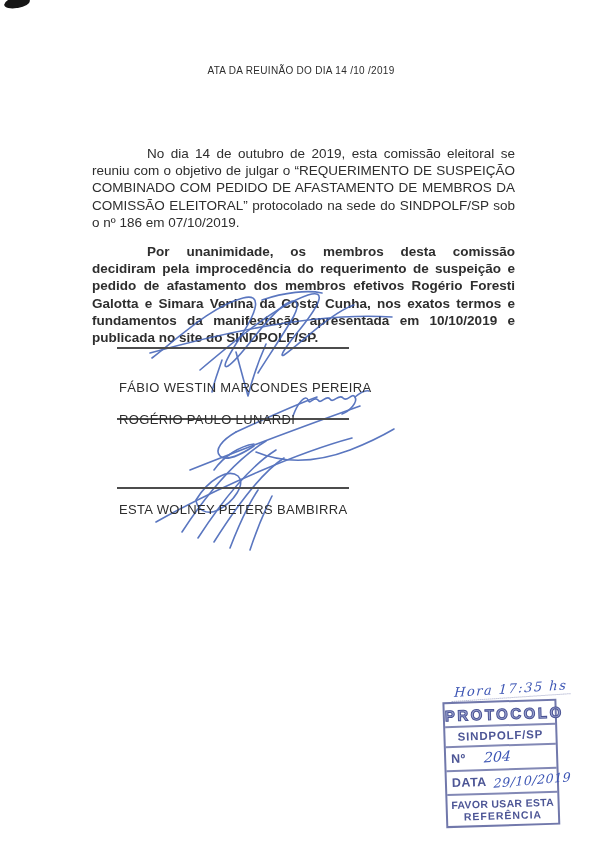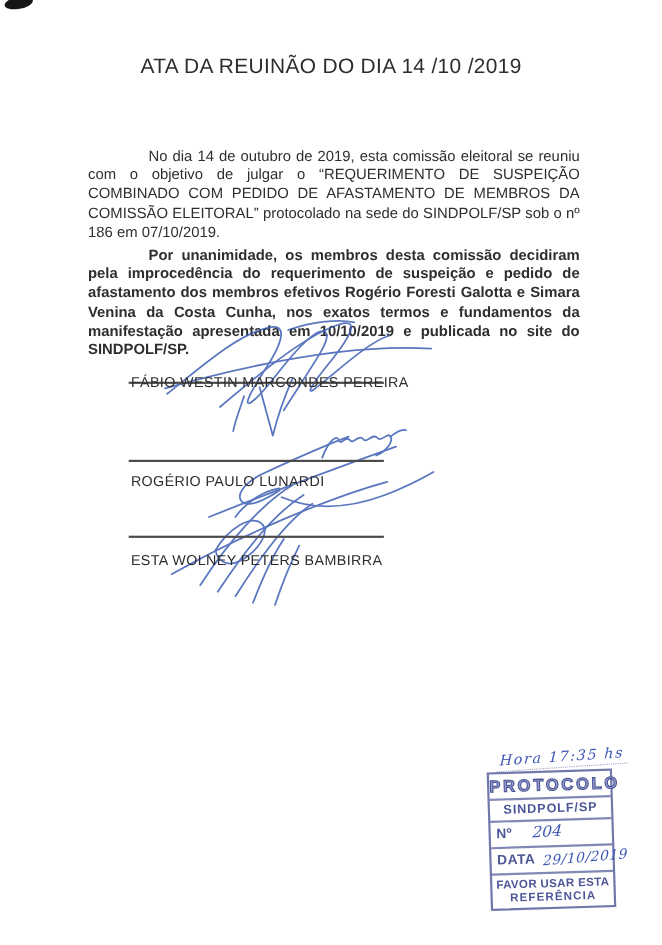--- a/index.html
+++ b/index.html
@@ -8,31 +8,31 @@
     background:#ffffff; overflow:hidden;
     font-family:"Liberation Sans", sans-serif;
     color:#2d2d2d;
   }
   .smudge {
     position:absolute; left:4px; top:-3px; width:26px; height:11px;
     background:#161616; border-radius:60% 45% 55% 50%;
     transform:rotate(-9deg);
   }
   .title {
-    position:absolute; top:50px; left:0; width:100%;
+    position:absolute; top:65px; left:0; width:100%;
     margin:0; text-align:center;
-    font-size:19px; font-weight:400; letter-spacing:0.3px;
+    font-size:10px; font-weight:400; letter-spacing:0.3px;
     color:#2d2d2d;
   }
   .body-text {
     position:absolute; left:80px; top:133px; width:447px;
     font-size:13.5px; line-height:17.2px; text-align:justify;
     color:#2e2e2e;
   }
-  .body-text p { margin:0; text-indent:55px; }
+  .body-text p { margin:12px; text-indent:55px; }
   .body-text p + p { margin-top:4px;font-weight:bold; }
 
   .sig-ink { position:absolute; left:0; top:0; pointer-events:none; }
   .sig-line {
     position:absolute; left:117px; width:232px; height:2px;
     background:#4c4c4c;
   }
   .sig-name {
     position:absolute; left:119px;
     font-size:13px; letter-spacing:0.35px; color:#2d2d2d;
@@ -118,24 +118,24 @@
         <path d="M196,500 C208,480 228,468 238,476 C246,484 234,502 218,510 C206,516 197,509 196,500"></path>
         <path d="M156,522 C220,486 300,452 352,438"></path>
         <path d="M230,548 C240,522 250,502 258,490"></path>
         <path d="M250,550 C258,526 266,508 272,496"></path>
         <path d="M214,470 C224,456 240,446 254,444"></path>
       </g>
     </g>
   </svg>
 
   <div class="sig-line" style="top:347px"></div>
-  <div class="sig-name" style="top:340px">FÁBIO WESTIN MARCONDES PEREIRA</div>
+  <div class="sig-name" style="top:380px">FÁBIO WESTIN MARCONDES PEREIRA</div>
 
   <div class="sig-line" style="top:418px"></div>
-  <div class="sig-name" style="top:430px">ROGÉRIO PAULO LUNARDI</div>
+  <div class="sig-name" style="top:412px">ROGÉRIO PAULO LUNARDI</div>
 
   <div class="sig-line" style="top:487px"></div>
   <div class="sig-name" style="top:502px">ESTA WOLNEY PETERS BAMBIRRA</div>
 
   <div class="stamp-wrap">
     <div class="stamp-time handwrite">Hora 17:35 hs</div>
     <div class="stamp-box">
       <div class="s-row s-title">PROTOCOLO</div>
       <div class="s-row s-org">SINDPOLF/SP</div>
       <div class="s-row s-field">

